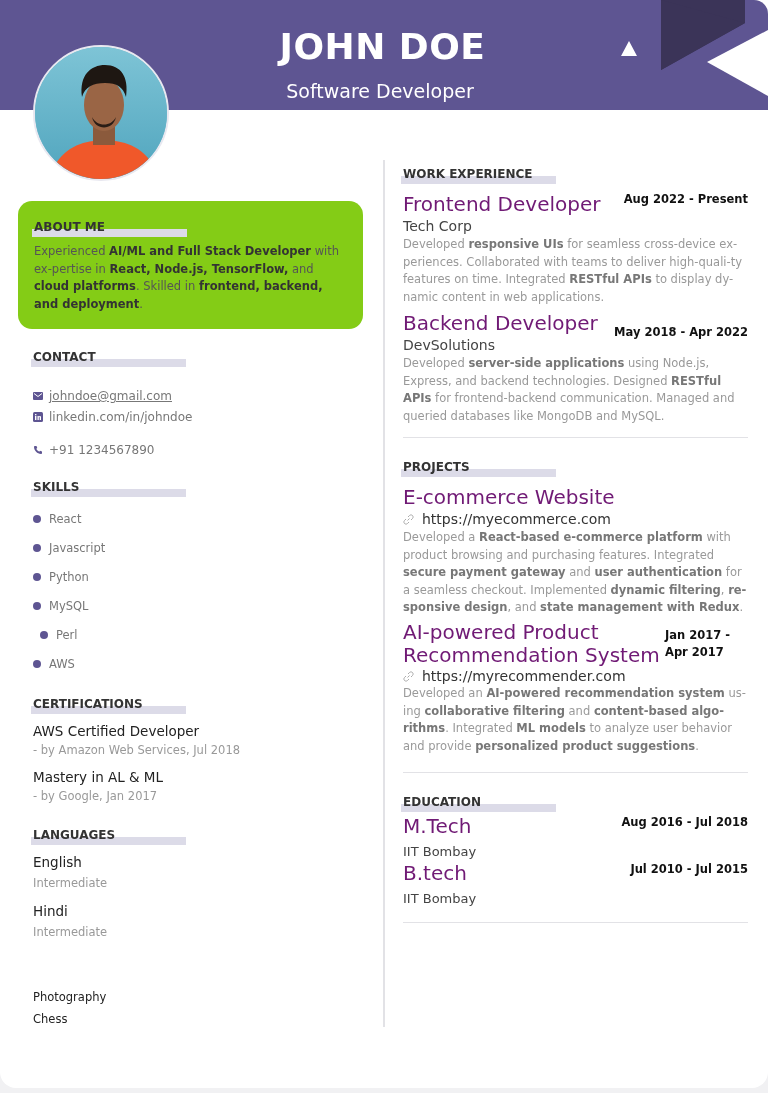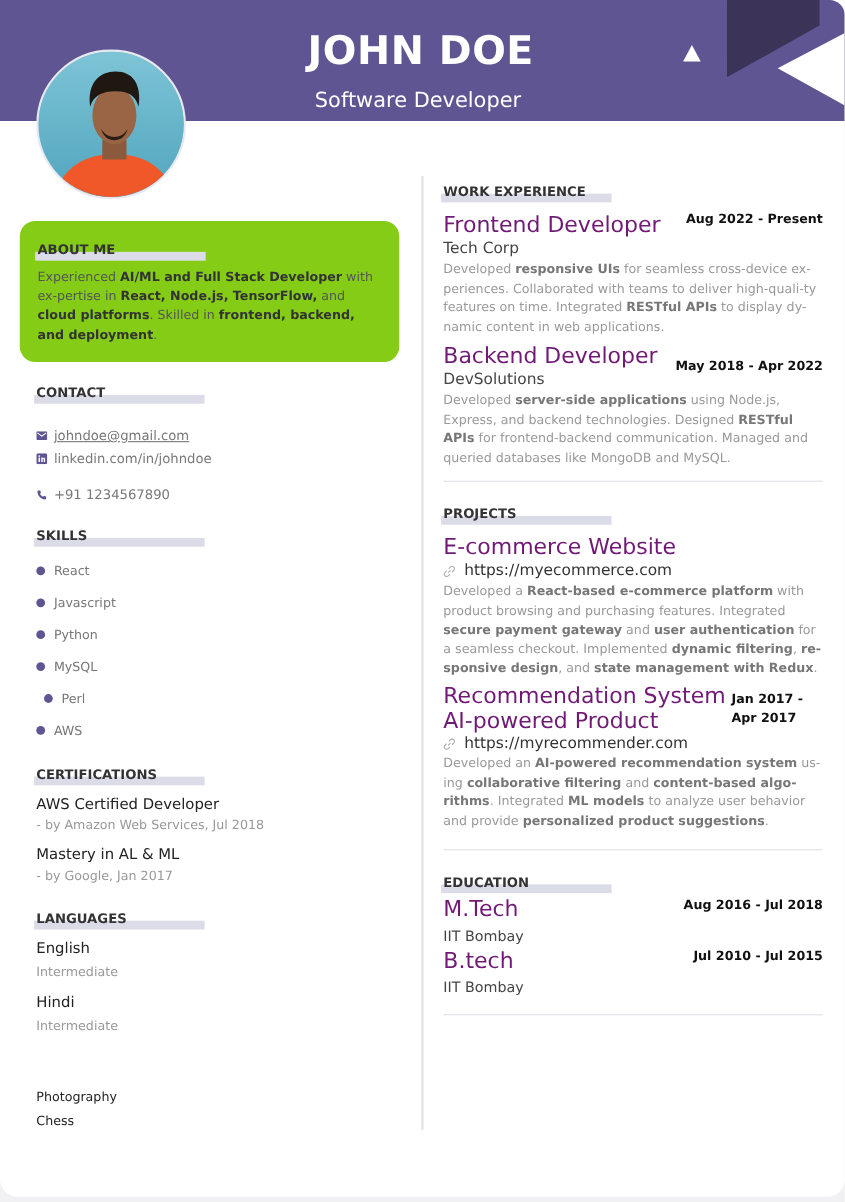--- a/index.html
+++ b/index.html
@@ -197,22 +197,22 @@
     <div class="link-row" style="margin-top:2px;">
       <svg width="11" height="11" viewBox="0 0 11 11">
           <path d="M4.5,6.5 L6.5,4.5 M5,3 L6.5,1.5 C7.3,0.7 8.7,0.7 9.5,1.5 C10.3,2.3 10.3,3.7 9.5,4.5 L8,6 M6,8 L4.5,9.5 C3.7,10.3 2.3,10.3 1.5,9.5 C0.7,8.7 0.7,7.3 1.5,6.5 L3,5" stroke="#aaa" stroke-width="1" fill="none"></path>
         </svg>
       <span>https://myecommerce.com</span>
     </div>
     <div class="desc" id="proj0-desc" style="margin-top:2px;"><span>Developed a </span><b>React-based e-commerce platform</b><span> with product browsing and purchasing features. Integrated </span><b>secure payment gateway</b><span> and </span><b>user authentication</b><span> for a seamless checkout. Implemented </span><b>dynamic filtering</b><span>, </span><b>re-sponsive design</b><span>, and </span><b>state management with Redux</b><span>.</span></div>
   </div>
 
   <div class="abs" style="left:403px; top:621px; width:345px;">
+    <div class="job-title" style="line-height:23px;">AI-powered Product</div>
     <div class="job-title" style="line-height:23px;">Recommendation System</div>
-    <div class="job-title" style="line-height:23px;">AI-powered Product</div>
     <div class="date" style="top:6px; right:18px; line-height:17px;">
         <div>Jan 2017 -</div>
         <div>Apr 2017</div>
       </div>
     <div class="link-row" style="margin-top:1px;">
       <svg width="11" height="11" viewBox="0 0 11 11">
           <path d="M4.5,6.5 L6.5,4.5 M5,3 L6.5,1.5 C7.3,0.7 8.7,0.7 9.5,1.5 C10.3,2.3 10.3,3.7 9.5,4.5 L8,6 M6,8 L4.5,9.5 C3.7,10.3 2.3,10.3 1.5,9.5 C0.7,8.7 0.7,7.3 1.5,6.5 L3,5" stroke="#aaa" stroke-width="1" fill="none"></path>
         </svg>
       <span>https://myrecommender.com</span>
     </div>

